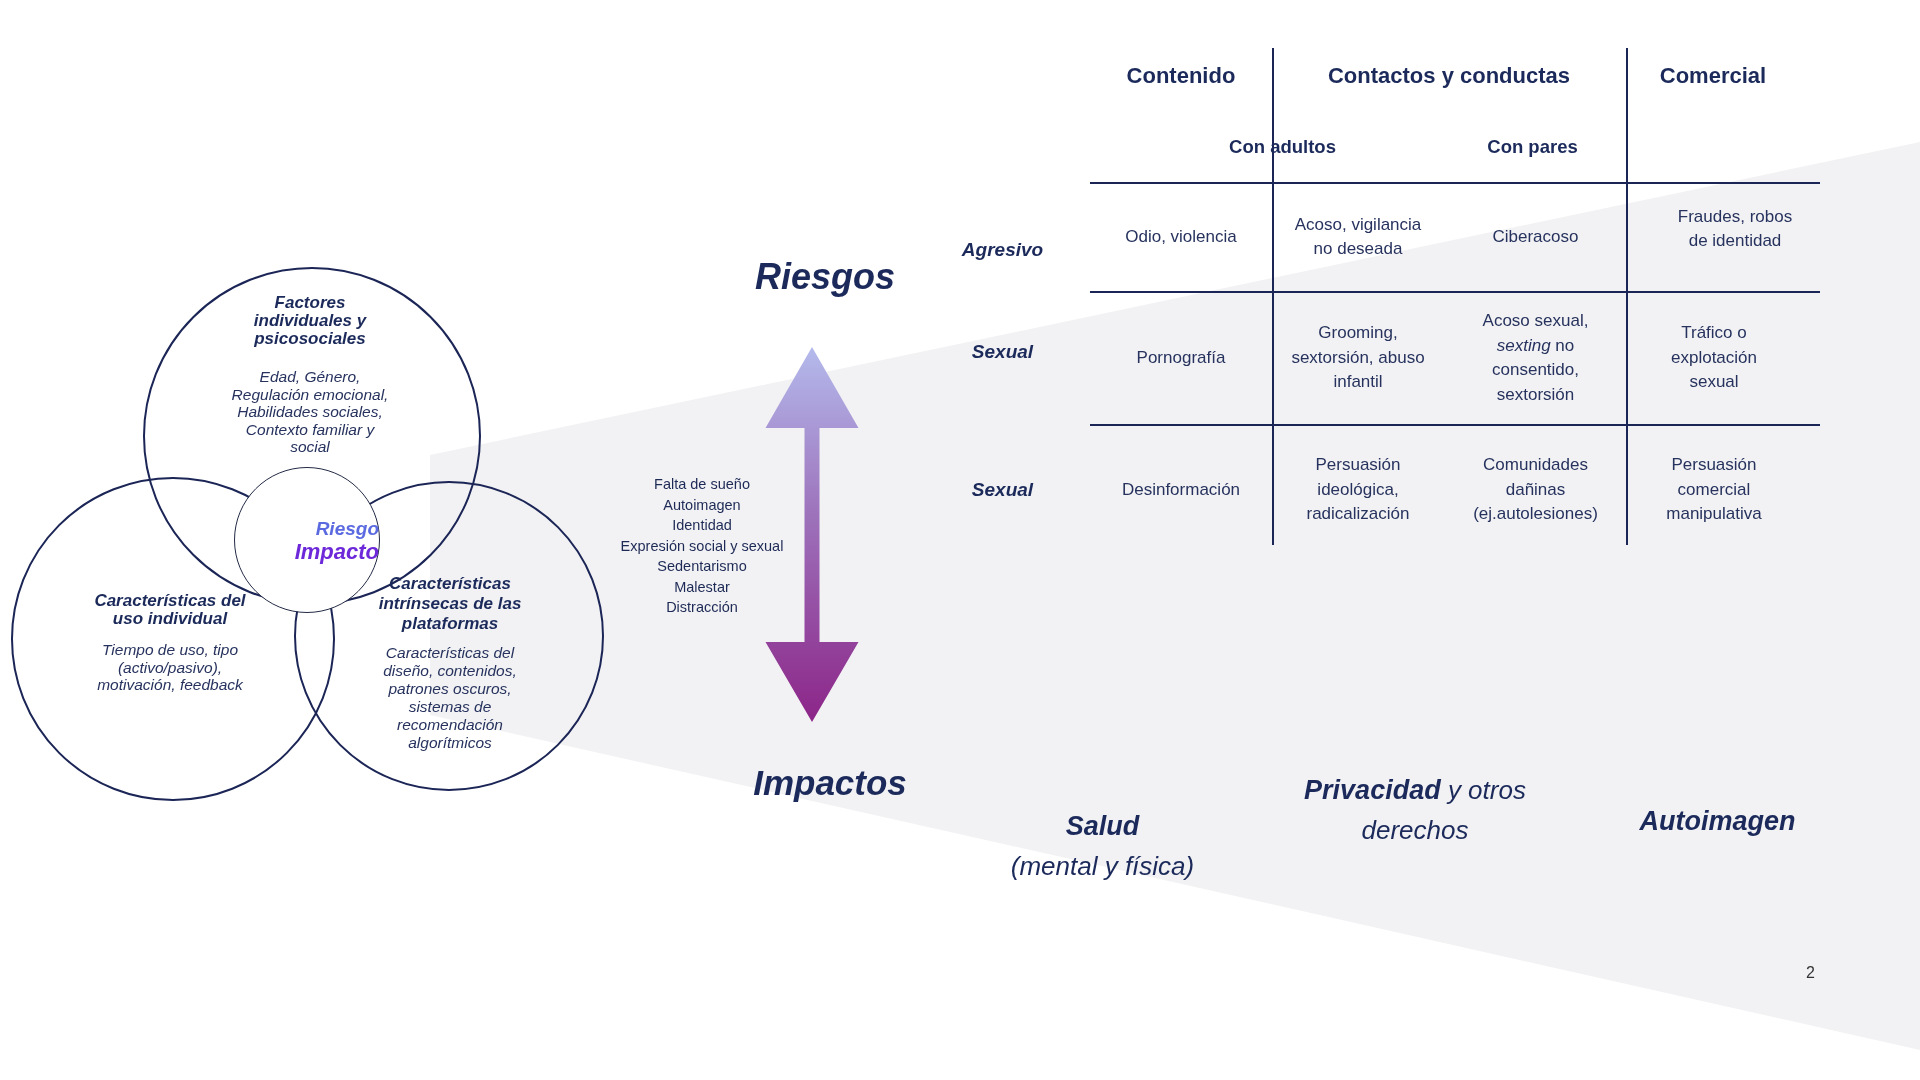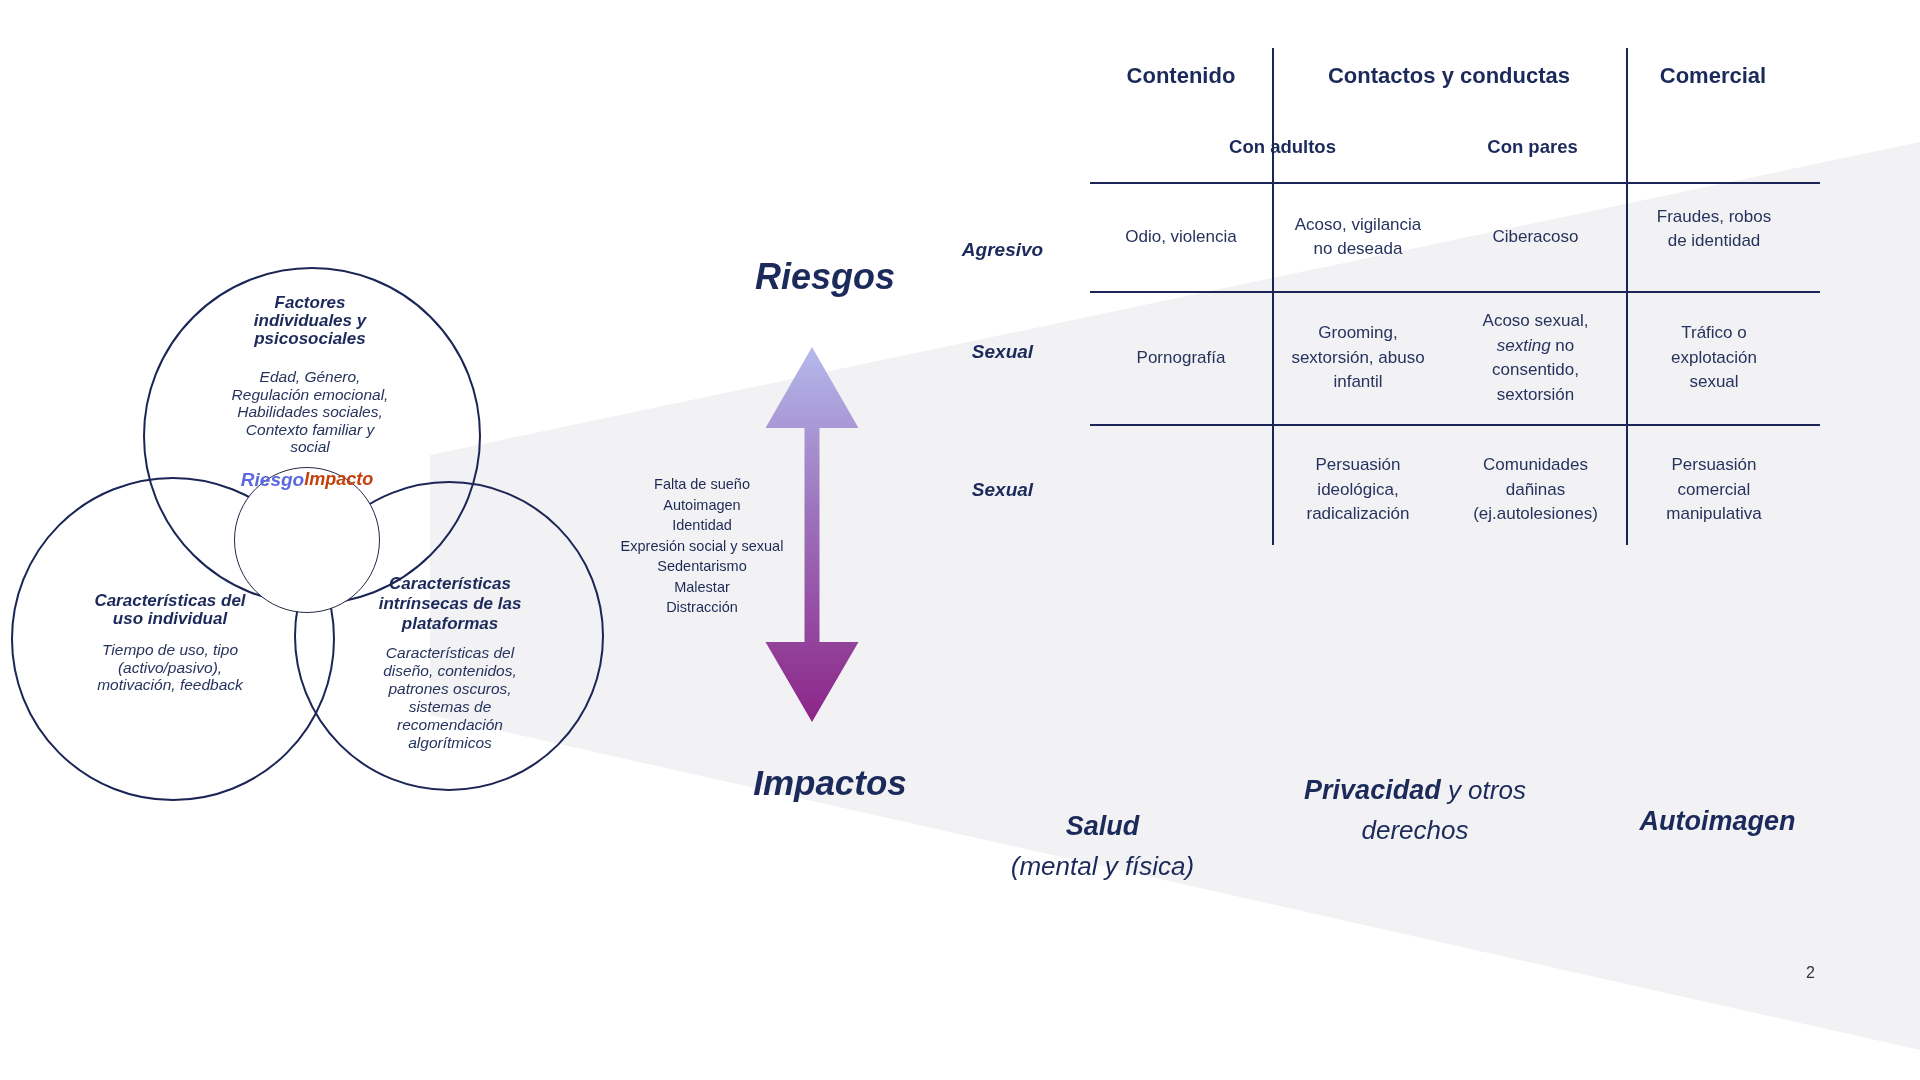--- a/index.html
+++ b/index.html
@@ -3,28 +3,28 @@
 <meta charset="utf-8">
 <style>
   html,body{margin:0;padding:0;background:#fff;}
   #slide{position:relative;width:1920px;height:1080px;overflow:hidden;background:#ffffff;
          font-family:"Liberation Sans",sans-serif;color:#1e2a56;}
   .abs{position:absolute;}
   
   #funnel{position:absolute;left:0;top:0;z-index:0;}
   
   .circle{position:absolute;border:2.2px solid #1b2556;border-radius:50%;z-index:1;background:transparent;}
-  #circle-center{background:#ffffff;border:1.3px solid #232a45;z-index:3;display:flex;flex-direction:row;
-                 align-items:flex-start;justify-content:center;}
+  #circle-center{background:#ffffff;border:1.3px solid #232a45;z-index:3;display:flex;flex-direction:column;
+                 align-items:flex-end;justify-content:center;}
   .circle-title{font-weight:bold;font-style:italic;font-size:17px;line-height:18px;text-align:center;
                 white-space:pre-line;color:#1b2a5a;z-index:4;}
   .circle-body{font-style:italic;font-size:15.5px;line-height:17.5px;text-align:center;
                white-space:pre-line;color:#27335e;z-index:4;}
   .riesgo-word{font-weight:bold;font-style:italic;font-size:19px;line-height:23px;color:#5b6ae0;}
-  .impacto-word{font-weight:bold;font-style:italic;font-size:18px;line-height:23px;color:#c2410c;}
+  .impacto-word{font-weight:bold;font-style:italic;font-size:22px;line-height:23px;color:#6d28d9;}
   
   #effects{width:230px;text-align:center;font-size:14.5px;line-height:20.5px;color:#1e2a56;z-index:4;}
   
   .axis-title{font-weight:bold;font-style:italic;font-size:36px;color:#1b2a5a;text-align:center;z-index:4;}
   
   .tline{position:absolute;background:#1b2556;z-index:2;}
   .th{position:absolute;font-weight:bold;font-size:22px;color:#1b2a5a;text-align:center;z-index:4;}
   .th-sub{position:absolute;font-weight:bold;font-size:18.5px;color:#1b2a5a;text-align:center;z-index:4;}
   .row-label{position:absolute;font-weight:bold;font-style:italic;font-size:19px;color:#1b2a5a;
              text-align:center;z-index:4;}
@@ -117,35 +117,36 @@
   <div class="th-sub" style="left:1445px;top:136px;width:175px;">Con pares</div>
 
   <div class="row-label" style="left:930px;top:215px;width:145px;margin-top:24px;">Agresivo</div>
   <div class="row-label" style="left:930px;top:341px;width:145px;">Sexual</div>
   <div class="row-label" style="left:930px;top:479px;width:145px;">Sexual</div>
 
   <div class="cell" style="left:1090px;top:183px;width:182px;height:108px;">Odio, violencia</div>
   <div class="cell" style="left:1274px;top:183px;width:168px;height:108px;">Acoso, vigilancia
 no deseada</div>
   <div class="cell" style="left:1447px;top:183px;width:177px;height:108px;">Ciberacoso</div>
-  <div class="cell" style="left:1628px;top:183px;width:172px;height:92px;">Fraudes, robos
+  <div class="cell" style="left:1628px;top:183px;width:172px;height:92px;padding-left:21px;">Fraudes, robos
 de identidad</div>
 
   <div class="cell" style="left:1090px;top:292px;width:182px;height:132px;">Pornografía</div>
   <div class="cell" style="left:1274px;top:292px;width:168px;height:132px;">Grooming,
 sextorsión, abuso
 infantil</div>
   <div class="cell" style="left:1447px;top:292px;width:177px;height:132px;"><span style="white-space:pre-line;"><span>Acoso sexual,
 </span><span class="it">sexting</span><span> no
 consentido,
 sextorsión</span></span></div>
   <div class="cell" style="left:1628px;top:292px;width:172px;height:132px;">Tráfico o
 explotación
 sexual</div>
 
+  <div class="cell" style="left:1090px;top:424px;width:182px;height:132px;">Desinformación</div>
   <div class="cell" style="left:1274px;top:424px;width:168px;height:132px;">Persuasión
 ideológica,
 radicalización</div>
   <div class="cell" style="left:1447px;top:424px;width:177px;height:132px;">Comunidades
 dañinas
 (ej.autolesiones)</div>
   <div class="cell" style="left:1628px;top:424px;width:172px;height:132px;">Persuasión
 comercial
 manipulativa</div>
 

